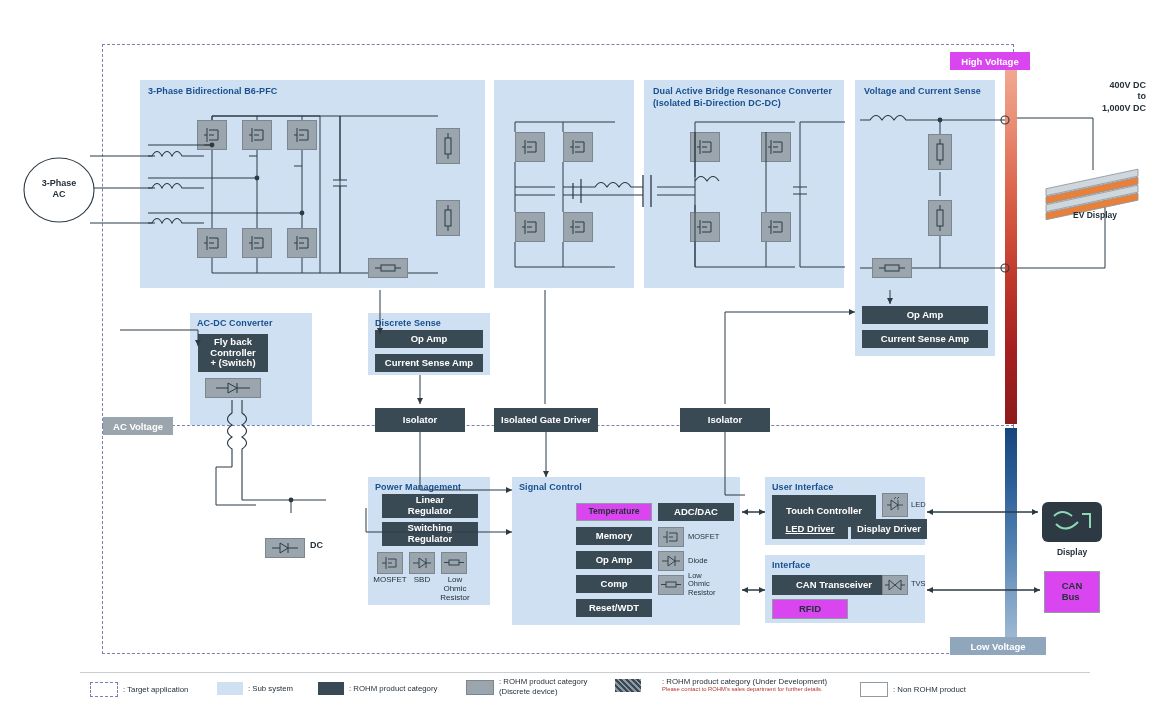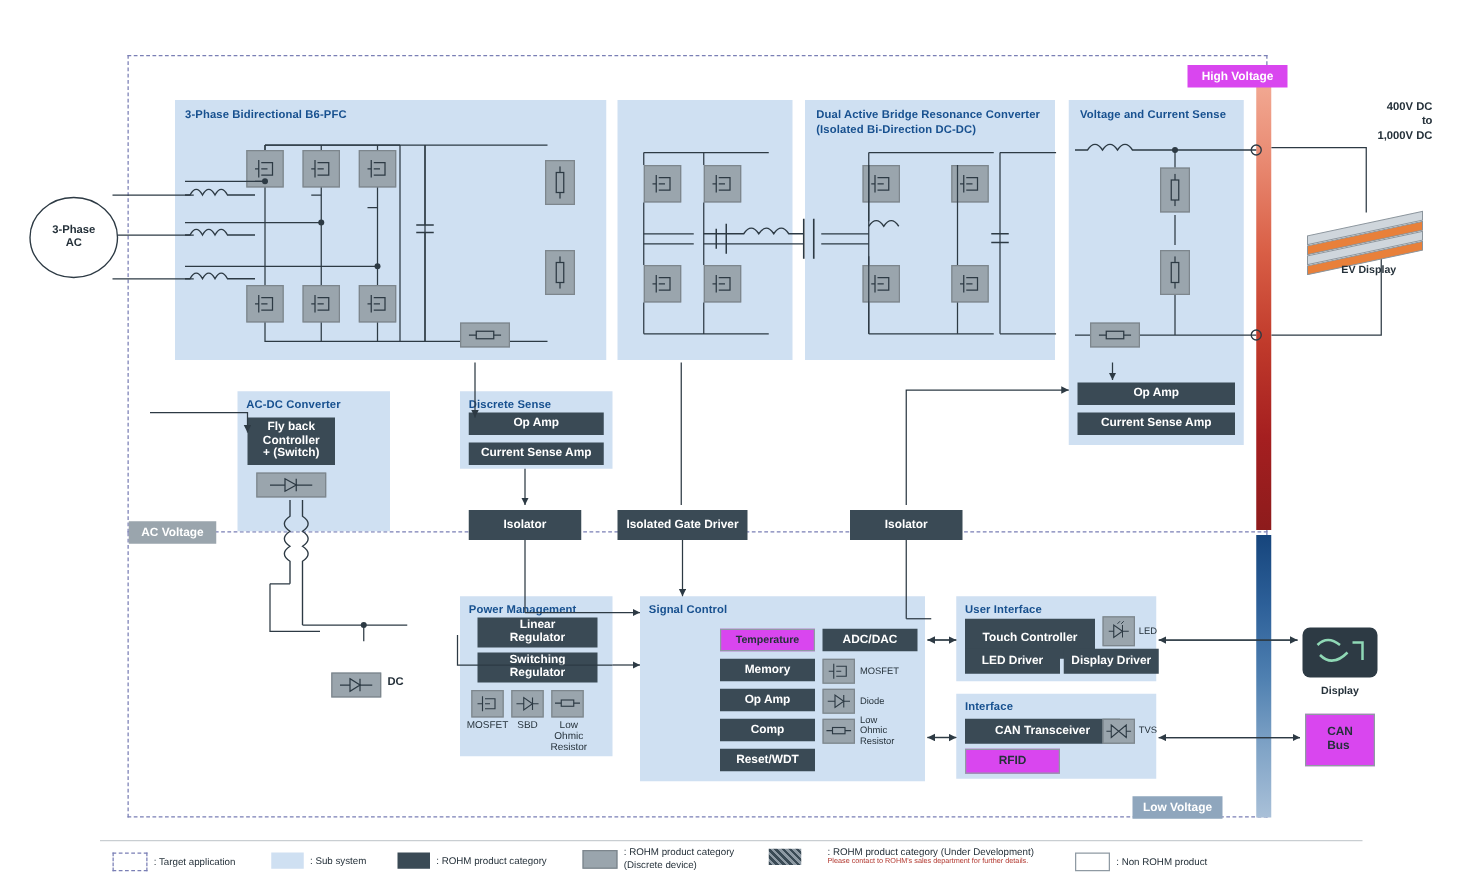--- a/index.html
+++ b/index.html
@@ -30,21 +30,21 @@
 <div id="root">
 
   <div class="abs target-border" style="left:102px;top:44px;width:912px;height:382px;border-bottom:none;"></div>
   <div class="abs target-border" style="left:102px;top:426px;width:912px;height:228px;border-top:none;"></div>
   <div class="abs" style="left:102px;top:425px;width:912px;height:0;border-top:1.5px dashed #7a7fb5;"></div>
 
   <div class="abs" style="left:1005px;top:52px;width:12px;height:372px;background:linear-gradient(to bottom,#f4b09a,#e98b73,#d95f46,#c03a2b,#a51f20,#8d1b1c);"></div>
   <div class="abs" style="left:1005px;top:428px;width:12px;height:226px;background:linear-gradient(to bottom,#16457c,#2d6099,#4e7fb0,#7fa3c6,#a9c0d8);"></div>
 
   <div class="abs hv-tag" style="left:950px;top:52px;width:80px;height:18px;">High Voltage</div>
-  <div class="abs lv-tag" style="left:906px;top:637px;width:72px;height:18px;">Low Voltage</div>
+  <div class="abs lv-tag" style="left:950px;top:637px;width:96px;height:18px;">Low Voltage</div>
   <div class="abs ac-tag" style="left:103px;top:417px;width:70px;height:18px;">AC Voltage</div>
 
   <div class="abs subsys" style="left:140px;top:80px;width:345px;height:208px;"></div>
   <div class="abs subsys-lbl" style="left:148px;top:86px;width:260px;">3-Phase Bidirectional B6-PFC</div>
 
   <div class="abs subsys" style="left:494px;top:80px;width:140px;height:208px;"></div>
 
   <div class="abs subsys" style="left:644px;top:80px;width:200px;height:208px;"></div>
   <div class="abs subsys-lbl" style="left:653px;top:86px;width:190px;white-space:pre-line;line-height:1.3;">Dual Active Bridge Resonance Converter
 (Isolated Bi-Direction DC-DC)</div>
@@ -357,21 +357,21 @@
 Resistor</div>
 
   <div class="abs rohm" style="left:772px;top:495px;width:104px;height:32px;">Touch Controller</div>
   <div class="abs discrete" style="left:882px;top:493px;width:26px;height:24px;">
     <svg width="18" height="16" viewBox="0 0 18 16">
         <path d="M1,8 L5,8 M5,3 L5,13 L12,8 Z" fill="none" stroke="#2d3a44" stroke-width="0.9"></path>
         <path d="M12,3 L12,13 M12,8 L17,8 M8,2 L11,-1 M11,2 L14,-1" stroke="#2d3a44" stroke-width="0.8"></path>
       </svg>
   </div>
   <div class="abs tiny-lbl" style="left:911px;top:501px;">LED</div>
-  <div class="abs rohm" style="left:772px;top:519px;width:76px;height:20px;">LED Driver</div>
+  <div class="abs rohm" style="left:772px;top:519px;width:76px;height:20px;text-decoration:underline;">LED Driver</div>
   <div class="abs rohm" style="left:851px;top:519px;width:76px;height:20px;">Display Driver</div>
 
   <div class="abs rohm" style="left:772px;top:575px;width:124px;height:20px;">CAN Transceiver</div>
   <div class="abs discrete" style="left:882px;top:575px;width:26px;height:20px;">
     <svg width="20" height="12" viewBox="0 0 20 12">
         <path d="M0,6 L4,6 M4,1 L4,11 L10,6 Z M16,1 L16,11 L10,6 Z M16,6 L20,6" fill="none" stroke="#2d3a44" stroke-width="0.9"></path>
       </svg>
   </div>
   <div class="abs tiny-lbl" style="left:911px;top:580px;">TVS</div>
   <div class="abs nonrohm" style="left:772px;top:599px;width:76px;height:20px;">RFID</div>

